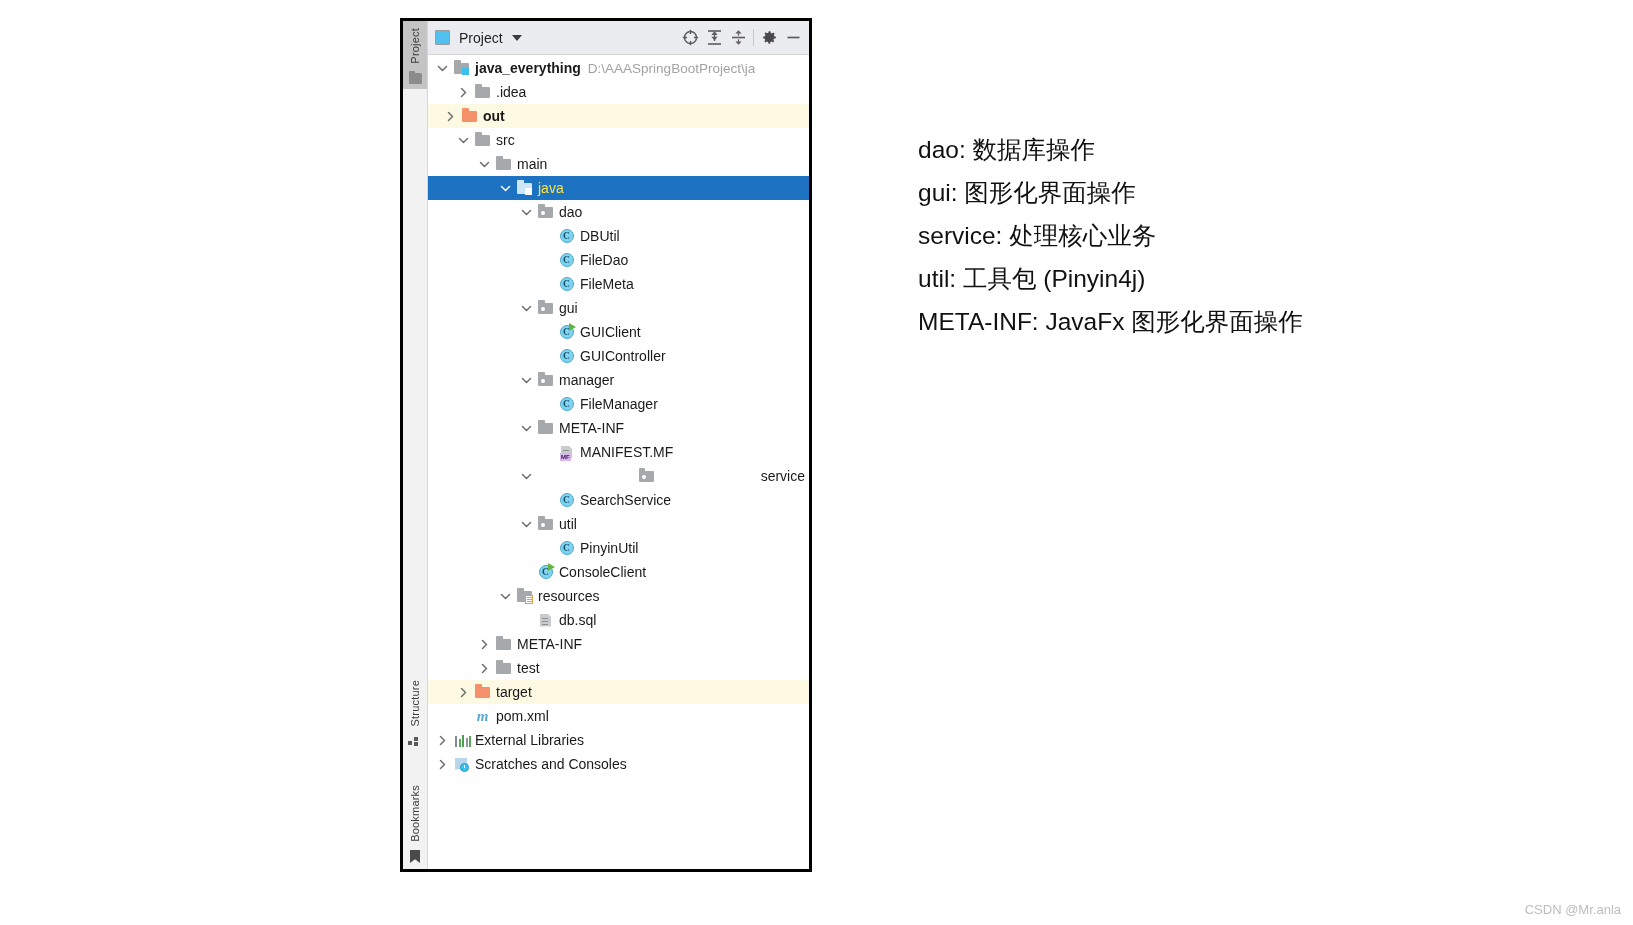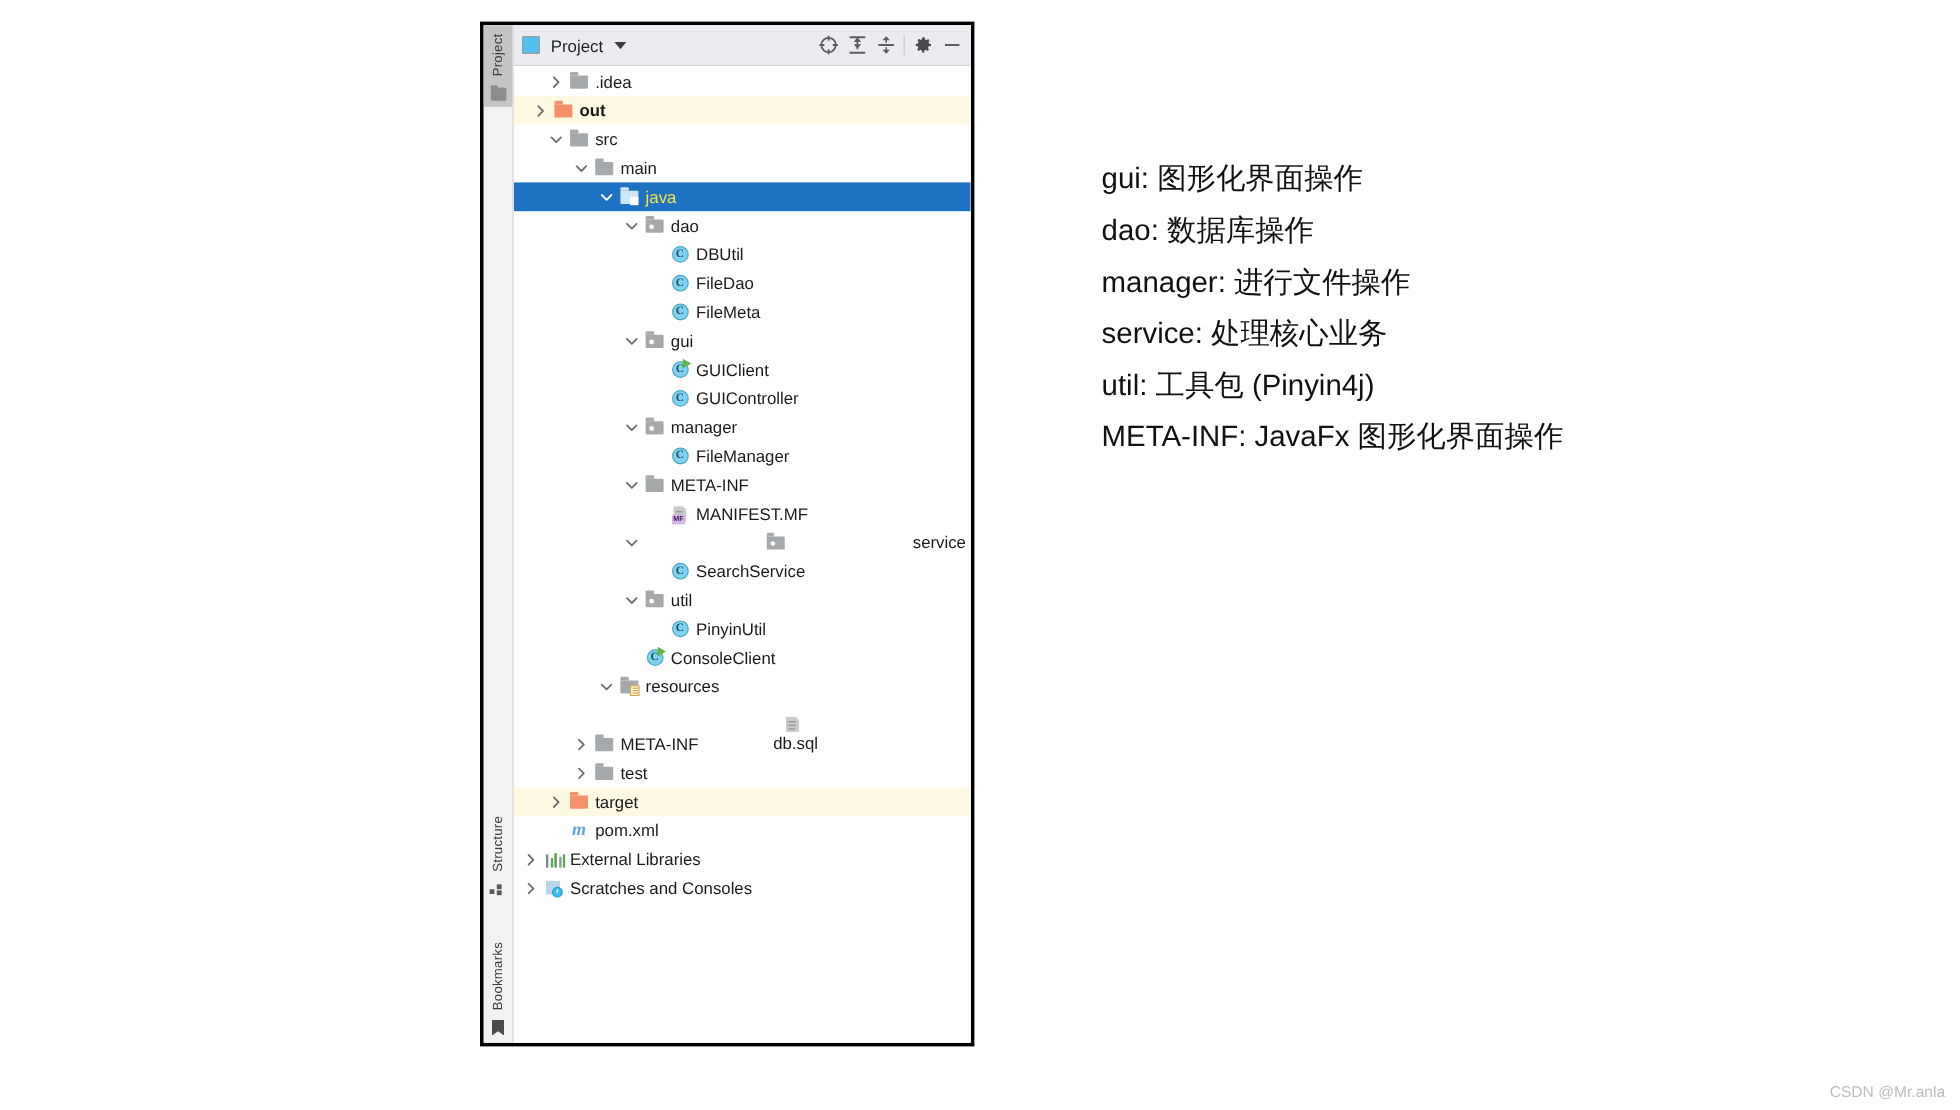--- a/index.html
+++ b/index.html
@@ -369,20 +369,33 @@
         </span>
 
         <span class="ph-btn">
           <svg width="17" height="17" viewBox="0 0 17 17">
             <line x1="2.5" y1="8.5" x2="14.5" y2="8.5" stroke="#5c5c5c" stroke-width="1.7"></line>
           </svg>
         </span>
       </div>
 
       <div class="tree" id="tree">
+          <div class="row" style="padding-left: 9px;">
+            <span class="arrow" style="color: rgb(110, 110, 110);">
+              <svg width="11" height="11" viewBox="0 0 11 11">
+                <path d="M1.5 3.5 L5.5 7.5 L9.5 3.5" fill="none" stroke="currentColor" stroke-width="1.5" stroke-linecap="round" stroke-linejoin="round"></path>
+              </svg>
+            </span>
+            <span class="ic f-src">
+              <span class="folder"></span>
+              <span class="badge"></span>
+            </span>
+            <span class="lbl bold">java_everything</span>
+            <span class="path">D:\AAASpringBootProject\ja</span>
+          </div>
           <div class="row" style="padding-left: 30px;">
             <span class="arrow" style="color: rgb(110, 110, 110);">
               <svg width="11" height="11" viewBox="0 0 11 11">
                 <path d="M3.5 1.5 L7.5 5.5 L3.5 9.5" fill="none" stroke="currentColor" stroke-width="1.5" stroke-linecap="round" stroke-linejoin="round"></path>
               </svg>
             </span>
             <span class="ic f-gray">
               <span class="folder"></span>
             </span>
             <span class="lbl">.idea</span>
@@ -589,21 +602,21 @@
             <span class="ic f-res">
               <span class="folder"></span>
               <span class="badge">
                 <i style="top:1px"></i>
                 <i style="top:3px"></i>
                 <i style="top:5px"></i>
               </span>
             </span>
             <span class="lbl">resources</span>
           </div>
-          <div class="row" style="padding-left: 93px; flex-direction: column;">
+          <div class="row" style="padding-left: 93px;">
             <span class="arrow none" style="color: rgb(110, 110, 110);"></span>
             <span class="ic">
               <span class="doc"></span>
               <span class="doc-lines">
                 <i></i>
                 <i></i>
                 <i></i>
               </span>
             </span>
             <span class="lbl">db.sql</span>
@@ -675,22 +688,21 @@
               <span class="scratch"></span>
               <span class="scratch-clock"></span>
             </span>
             <span class="lbl">Scratches and Consoles</span>
           </div>
         </div>
     </div>
   </div>
 
   <div class="notes">
+    <div class="note-line">dao: 数据库操作</div>
     <div class="note-line">gui: 图形化界面操作</div>
-    <div class="note-line">dao: 数据库操作</div>
-    <div class="note-line">manager: 进行文件操作</div>
     <div class="note-line">service: 处理核心业务</div>
     <div class="note-line">util: 工具包 (Pinyin4j)</div>
     <div class="note-line">META-INF: JavaFx 图形化界面操作</div>
   </div>
 
   <div class="watermark">CSDN @Mr.anla</div>
 </div>
 
 </body></html>

